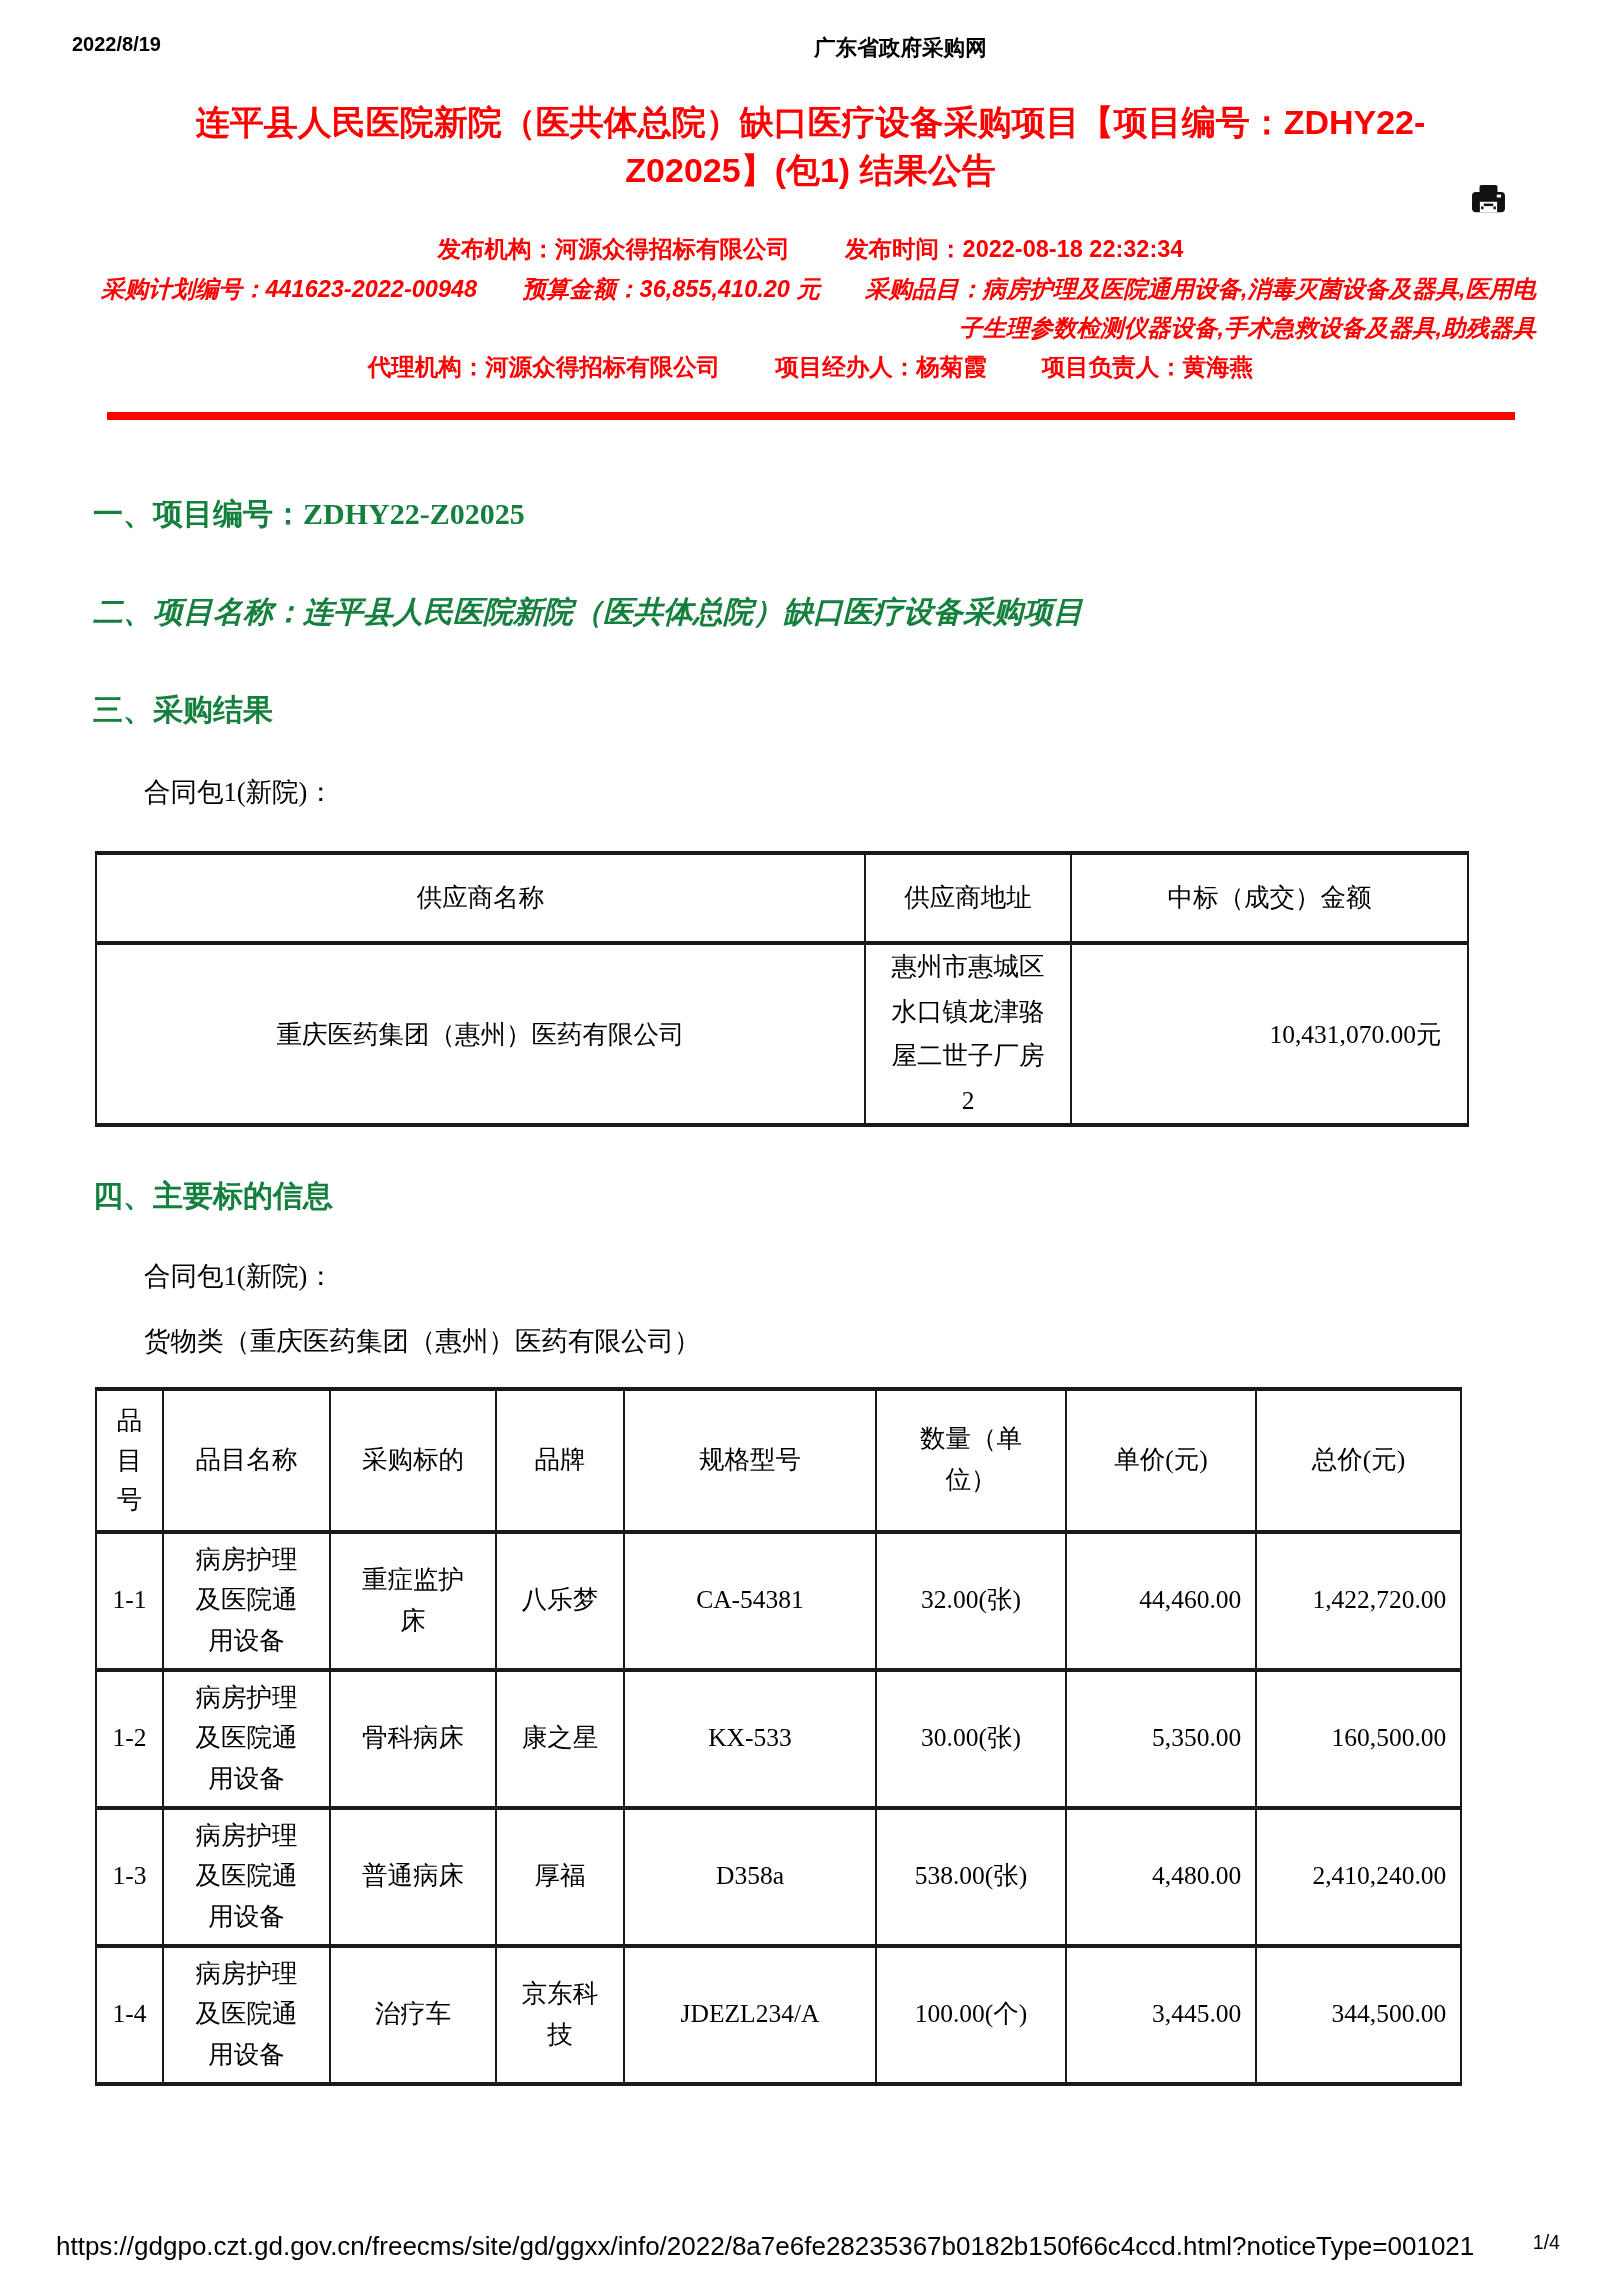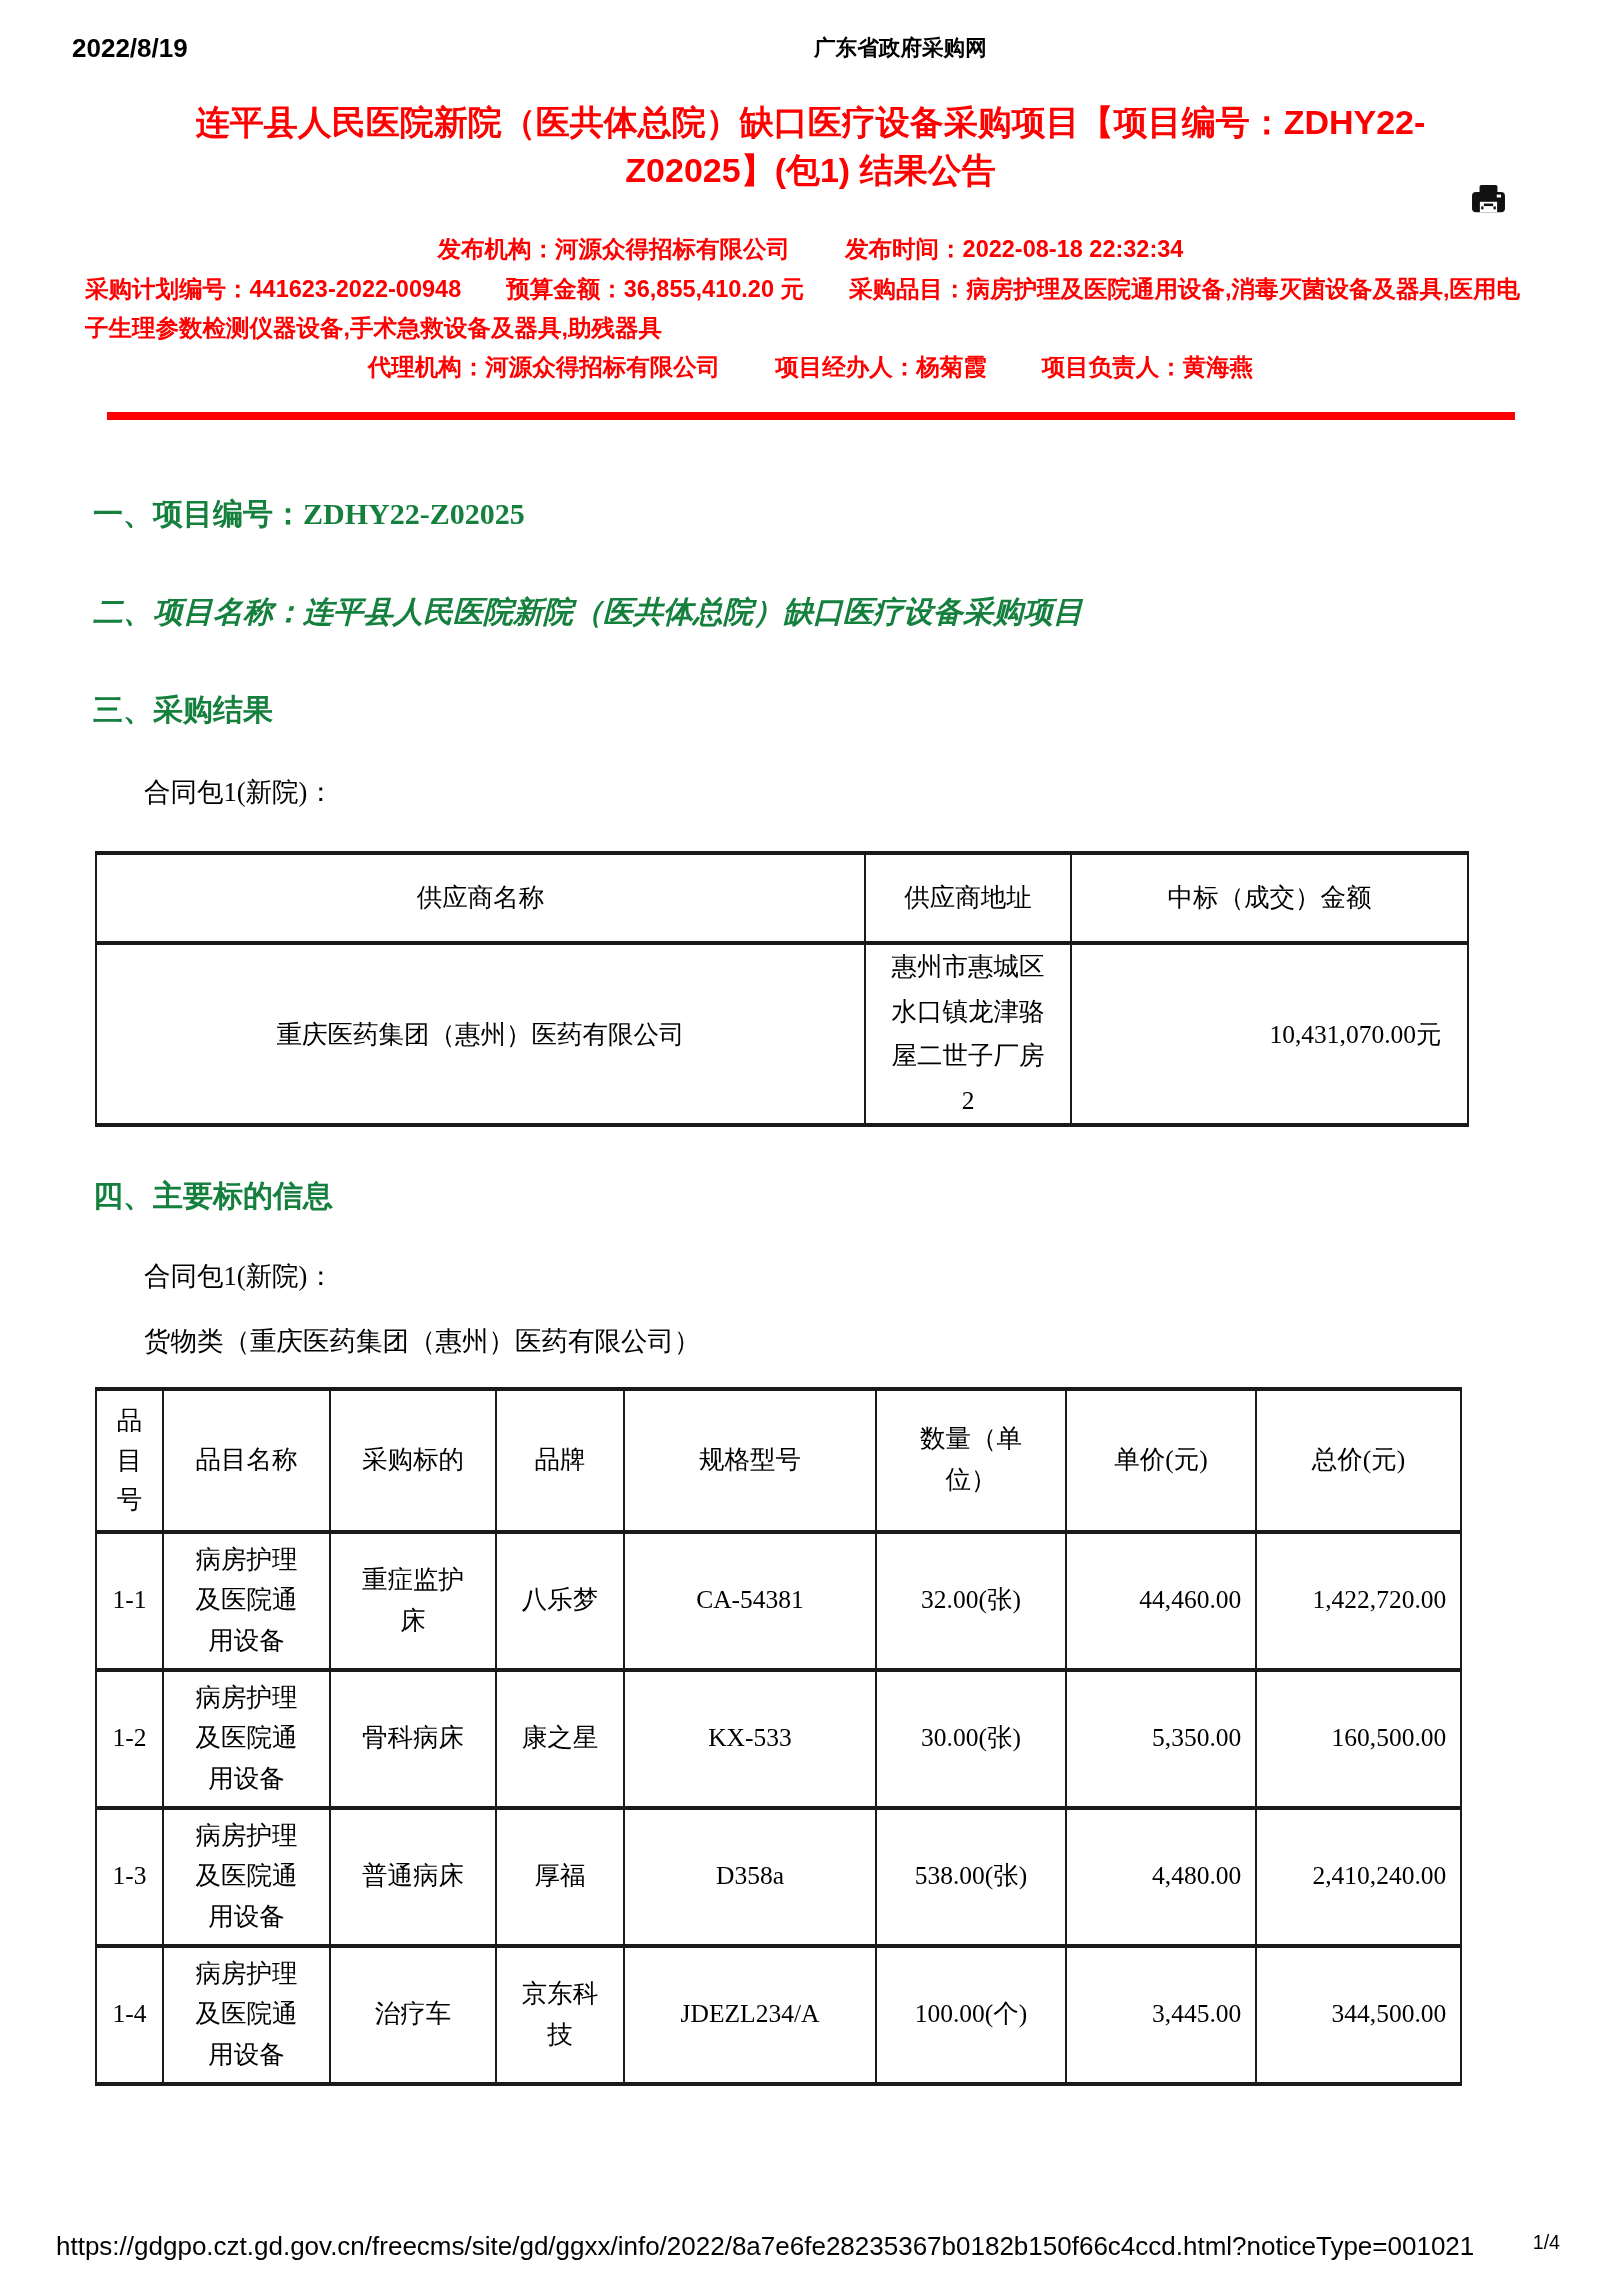--- a/index.html
+++ b/index.html
@@ -10,21 +10,21 @@
     margin:0 auto;
     background:#ffffff;
     color:#000;
     font-family:"Liberation Serif","DejaVu Serif",serif;
     overflow:hidden;
   }
   
   .ph-date {
     position:absolute; left:72px; top:33px;
     font-family:"Liberation Sans","DejaVu Sans",sans-serif;
-    font-size:26px; font-weight:600; color:#000;
+    font-size:20px; font-weight:600; color:#000;
   }
   .ph-site {
     position:absolute; left:814px; top:33px;
     font-family:"Liberation Sans","DejaVu Sans",sans-serif;
     font-size:21.6px; font-weight:600; color:#000;
   }
   
   .doc-title {
     margin:98px 98px 0 98px;
     text-align:center;
@@ -38,21 +38,21 @@
     display:flex; align-items:center; justify-content:center;
   }
   .meta {
     margin-top:35px;
     font-family:"Liberation Sans","DejaVu Sans",sans-serif;
     font-size:23.5px; font-weight:700; color:#fe0000;
     line-height:1.65;
   }
   .meta-row { display:flex; justify-content:center; gap:55px; }
   .meta-para {
-    width:1451px; margin:2px auto 0 auto; text-align:left;
+    width:1451px; margin:2px auto 0 auto; text-align:right;font-style:italic;
   }
   .meta-para .m-gap { margin-right:45px; }
   .red-rule {
     width:1408px; height:7.8px; margin:25.5px auto 0 auto;
     background:#fe0000;
   }
   
   .h-sec {
     margin-left:93px;
     font-size:30px; font-weight:700; color:#15803d;

